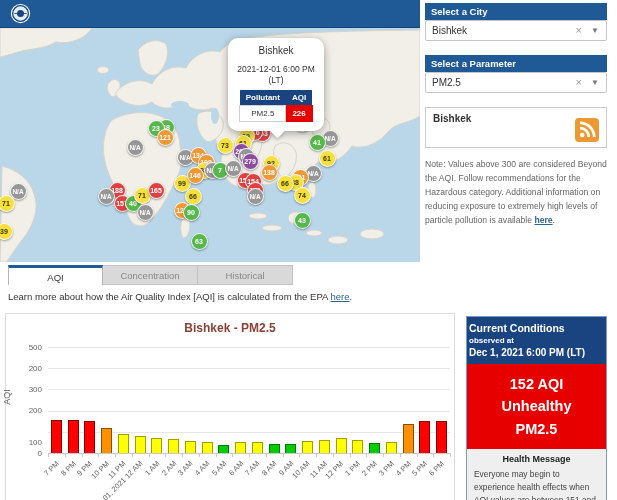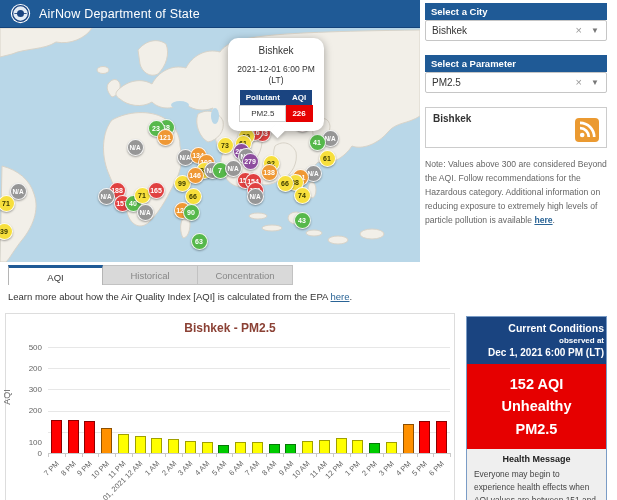--- a/index.html
+++ b/index.html
@@ -71,21 +71,21 @@
   .bar.red{background:#ff0000;}
   .bar.orange{background:#ff9000;}
   .bar.yellow{background:#ffff00;border-color:#a0a000;}
   .bar.green{background:#00cc00;border-color:#067a06;}
   .xtick{position:absolute;top:139px;width:1px;height:4px;background:#c9c9c9;}
   .xlab{position:absolute;top:145px;white-space:nowrap;font-size:7.5px;color:#666;
         transform:rotate(-45deg);transform-origin:100% 0%;}
 
   
   #cond{left:466px;top:316px;width:141px;height:184px;border:1px solid #7a9cc6;background:#fff;box-sizing:border-box;}
-  #cond .chead{background:#1a4480;color:#fff;text-align:right;padding:5px 2px 6px;}
+  #cond .chead{background:#1a4480;color:#fff;text-align:left;padding:5px 2px 6px;}
   #cond .chead .l1{font-size:10.5px;font-weight:bold;}
   #cond .chead .l2{font-size:8px;font-weight:bold;margin-top:2px;}
   #cond .chead .l3{font-size:10px;font-weight:bold;margin-top:2px;}
   #cond .cred{background:#e60000;color:#fff;text-align:center;padding:9px 2px;}
   #cond .cred div{font-size:14.5px;font-weight:bold;line-height:1.55;}
   #cond .chealth{background:#efefef;padding:5px 7px 6px;}
   #cond .chealth .ht{font-size:9px;font-weight:bold;color:#222;text-align:center;}
   #cond .chealth .hm{font-size:8.4px;color:#444;line-height:1.55;margin-top:4px;}
 </style>
 </head>
@@ -93,21 +93,20 @@
 
 <div id="hdr" class="abs">
   <span class="seal">
     <svg viewBox="0 0 24 24" width="21" height="21">
       <circle cx="12" cy="12" r="11" fill="#ffffff"></circle>
       <circle cx="12" cy="12" r="9" fill="#e4ecf5" stroke="#1a4480" stroke-width="1.5"></circle>
       <circle cx="12" cy="12" r="4" fill="#1a4480"></circle>
       <path d="M5 12h14" stroke="#1a4480" stroke-width="1"></path>
     </svg>
   </span>
-  <span class="title">AirNow Department of State</span>
 </div>
 
 <div id="map" class="abs">
   <svg width="420" height="234" viewBox="0 0 420 234">
     <g fill="#f2efe8" stroke="#d8d3c8" stroke-width="1">
       <path d="M6,0 L92,0 C86,10 70,17 56,14 C44,22 26,20 12,26 L0,29 L0,0 Z"></path>
       <ellipse cx="103" cy="42" rx="6" ry="3.5"></ellipse>
       <path d="M108,56 C112,50 118,50 120,56 C121,62 117,68 112,69 C108,65 106,60 108,56 Z"></path>
       <path d="M138,22 C146,12 158,10 166,16 C170,26 166,38 158,46 C150,50 142,44 140,36 Z"></path>
       <path d="M118,62 C128,52 142,50 152,56 C158,44 172,36 186,40 C192,28 206,20 220,24 C230,10 250,4 420,2 L420,88 C408,96 396,94 388,104 C378,116 362,122 352,118 C344,130 330,138 318,134 C310,144 296,150 286,146 C278,156 264,160 254,154 C246,162 232,160 226,150 C221,142 219,133 223,125 C215,117 213,107 219,99 C211,95 208,87 213,80 C203,84 190,82 184,74 C174,82 160,82 152,74 C142,80 128,78 120,71 C115,68 115,65 118,62 Z"></path>
@@ -231,22 +230,22 @@
       <path d="M5 4.8 a14.2 14.2 0 0 1 14.2 14.2" stroke="#fff" stroke-width="2.7" fill="none"></path>
     </svg>
   </span>
 </div>
 <div id="note" class="abs">
   <span>Note: Values above 300 are considered Beyond the AQI. Follow recommendations for the Hazardous category. Additional information on reducing exposure to extremely high levels of particle pollution is available </span><a href="#">here</a><span>.</span>
 </div>
 
 <div id="tabs" class="abs">
   <div class="tab active">AQI</div>
+  <div class="tab inactive">Concentration</div>
   <div class="tab inactive">Historical</div>
-  <div class="tab inactive">Concentration</div>
 </div>
 <div id="learn" class="abs">
   <span>Learn more about how the Air Quality Index [AQI] is calculated from the EPA </span><a href="#">here</a><span>.</span>
 </div>
 
 <div id="chart" class="abs">
   <div class="ctitle">Bishkek - PM2.5</div>
   <div class="ylab">AQI</div>
   <div id="plot">
       <div class="ytick" style="top: 134.5px;">0</div>

